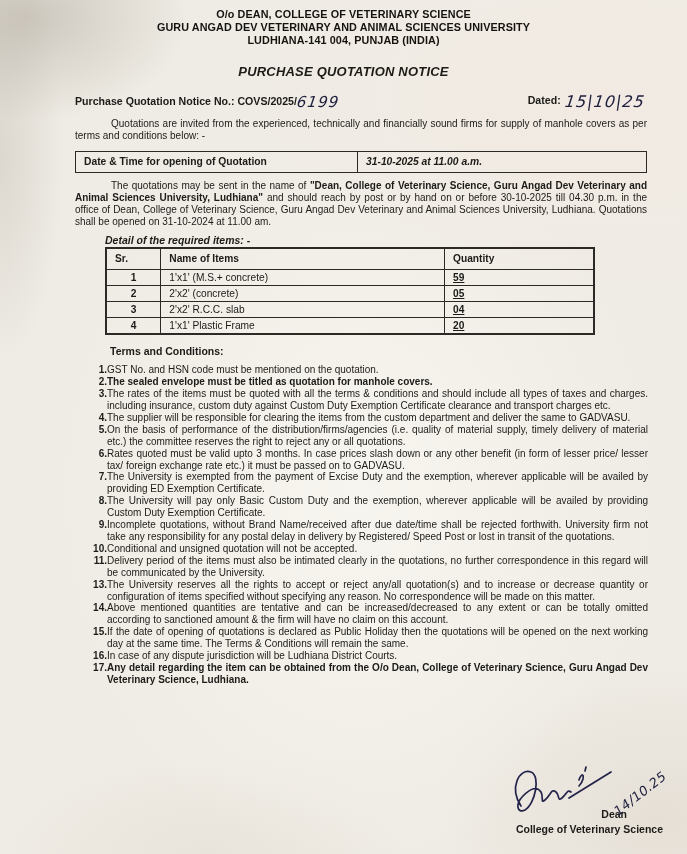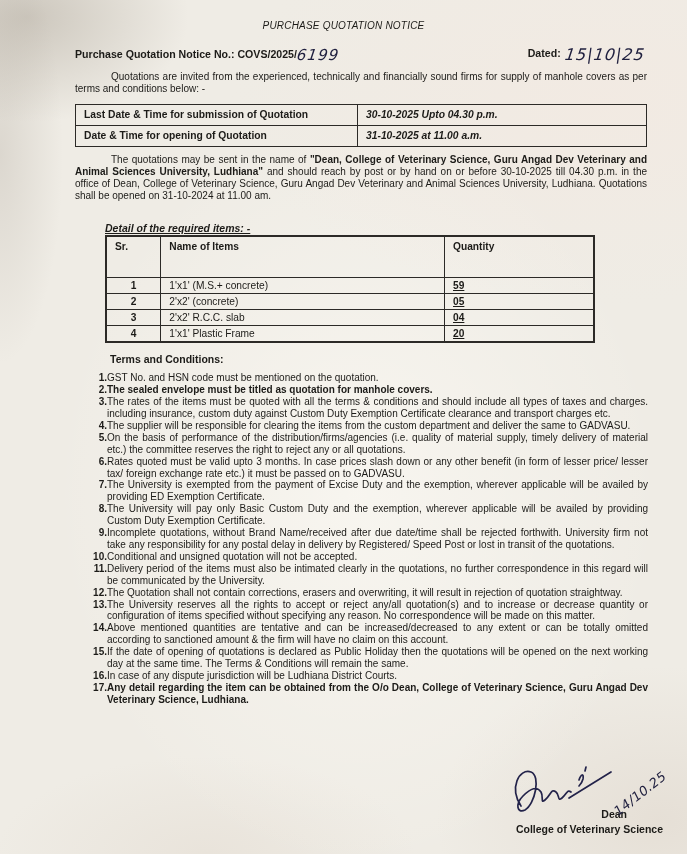--- a/index.html
+++ b/index.html
@@ -19,21 +19,21 @@
       radial-gradient(ellipse 420px 520px at 52% 58%, rgba(255,253,248,.55), transparent 72%),
       radial-gradient(ellipse 320px 220px at 96% 96%, rgba(205,190,175,.28), transparent 70%),
       radial-gradient(ellipse 300px 140px at 30% 100%, rgba(215,202,188,.25), transparent 70%);
   }
   .b { font-weight:700; }
 
   
   .doc-header { padding-top:8px; text-align:center; }
   .doc-header .h-line { font-size:10.8px; font-weight:700; line-height:13px; color:#151310; letter-spacing:.1px; }
   .doc-title-wrap { text-align:center; margin-top:15px; }
-  .doc-title { display:inline-block; font-size:10px; font-weight:400; font-style:italic; letter-spacing:.2px;text-align:center; }
+  .doc-title { display:inline-block; font-size:13px; font-weight:700; font-style:italic; letter-spacing:.2px;text-align:center; }
 
   
   .notice-row { display:flex; justify-content:space-between; align-items:flex-end; margin:9px 42px 0 75px; height:22px; }
   .notice-label, .dated-label { font-size:10.6px; font-weight:700; }
   .hand {
     font-family:"DejaVu Sans", sans-serif;
     font-style:italic;
     color:#20203f;
     display:inline-block;
     transform:skewX(-8deg);
@@ -45,24 +45,24 @@
   
   .para { margin:7px 40px 0 75px; font-size:10px; line-height:12.3px; text-align:justify; text-indent:36px; }
 
   
   .schedule-table { margin:8px 0 0 75px; border-collapse:collapse; width:572px; }
   .schedule-table td { border:1.6px solid #2c2a27; font-size:10.3px; padding:3px 8px 4px 8px; height:21px; }
   .schedule-table td.lbl { width:282px; font-weight:700; }
   .schedule-table td.val { font-weight:700; font-style:italic; }
 
   
-  .detail-heading { margin:19px 0 1px 105px; font-size:10.5px; font-weight:700; font-style:italic; text-decoration:underline; }
+  .detail-heading { margin:5px 0 1px 105px; font-size:10.5px; font-weight:700; font-style:italic; }
   .items-table { margin-left:105px; border-collapse:collapse; width:490px; border:2px solid #2c2a27; }
   .items-table th, .items-table td { border:1.4px solid #2c2a27; font-size:10.2px; padding:2px 8px; }
-  .items-table th { text-align:left; font-weight:700; height:42px; vertical-align:top; padding-top:4px; }
+  .items-table th { text-align:left; font-weight:700; height:22px; vertical-align:top; padding-top:4px; }
   .items-table .c-sr { width:55px; }
   .items-table .c-name { width:285px; }
   .items-table .c-qty { width:150px;margin-top:35px; }
   .items-table td { height:15px; }
   .items-table td.sr { text-align:center; font-weight:700; }
   .items-table td.qty { font-weight:700;text-decoration:underline; }
 
   
   .terms-heading { margin:10px 0 0 110px; font-size:10.5px; font-weight:700; }
   .terms-list { margin:7px 39px 0 88px; list-style:none; }
@@ -75,44 +75,45 @@
   .sig-scribble { position:absolute; right:42px; top:0; }
   .sig-date { position:absolute; right:-4px; top:22px; font-size:13px; transform:rotate(-38deg); letter-spacing:.5px; }
   .sig-line1 { margin-top:44px; padding-right:40px; font-size:10.5px; font-weight:700;text-align:right; }
   .sig-org { margin-top:3px; font-size:10.5px; font-weight:700; padding-right:4px; }
 </style>
 </head>
 <body>
 
 <div class="page">
 
+  <div class="doc-header">
+    <div class="h-line">O/o DEAN, COLLEGE OF VETERINARY SCIENCE</div>
+    <div class="h-line">GURU ANGAD DEV VETERINARY AND ANIMAL SCIENCES UNIVERSITY</div>
+    <div class="h-line">LUDHIANA-141 004, PUNJAB (INDIA)</div>
+  </div>
 
   <div class="doc-title-wrap">
     <span class="doc-title">PURCHASE QUOTATION NOTICE</span>
   </div>
 
   <div class="notice-row">
     <div>
       <span class="notice-label">Purchase Quotation Notice No.: COVS/2025/</span><span class="hand notice-hand">6199</span>
     </div>
     <div>
       <span class="dated-label">Dated:</span>
       <span class="hand dated-hand">15|10|25</span>
     </div>
   </div>
 
   <p class="para">Quotations are invited from the experienced, technically and financially sound firms for supply of manhole covers as per terms and conditions below: -</p>
 
   <table class="schedule-table">
     <tbody>
 
-        <tr>
-          <td class="lbl">Last Date &amp; Time for submission of Quotation</td>
-          <td class="val">30-10-2025   Upto 04.30 p.m.</td>
-        </tr>
 
         <tr>
           <td class="lbl">Date &amp; Time for opening of Quotation</td>
           <td class="val">31-10-2025   at 11.00 a.m.</td>
         </tr>
       </tbody>
   </table>
 
   <p class="para"><span>The quotations may be sent in the name of </span><span class="b">"Dean, College of Veterinary Science, Guru Angad Dev Veterinary and Animal Sciences University, Ludhiana"</span><span> and should reach by post or by hand on or before 30-10-2025 till 04.30 p.m.  in the office of Dean, College of Veterinary Science, Guru Angad Dev Veterinary and Animal Sciences University, Ludhiana. Quotations shall be opened on 31-10-2024 at 11.00 am.</span></p>
 
@@ -204,24 +205,20 @@
       <li class="term-item">
         <span class="term-num">10.</span>
         <span class="term-text">Conditional and unsigned quotation will not be accepted.</span>
       </li>
 
       <li class="term-item">
         <span class="term-num">11.</span>
         <span class="term-text">Delivery period of the items must also be intimated clearly in the quotations, no further correspondence in this regard will be communicated by the University.</span>
       </li>
 
-      <li class="term-item">
-        <span class="term-num">12.</span>
-        <span class="term-text">The Quotation shall not contain corrections, erasers and overwriting, it will result in rejection of quotation straightway.</span>
-      </li>
 
       <li class="term-item">
         <span class="term-num">13.</span>
         <span class="term-text">The University reserves all the rights to accept or reject any/all quotation(s) and to increase or decrease quantity or configuration of items specified without specifying any reason. No correspondence will be made on this matter.</span>
       </li>
 
       <li class="term-item">
         <span class="term-num">14.</span>
         <span class="term-text">Above mentioned quantities are tentative and can be increased/decreased to any extent or can be totally omitted according to sanctioned amount &amp; the firm will have no claim on this account.</span>
       </li>

